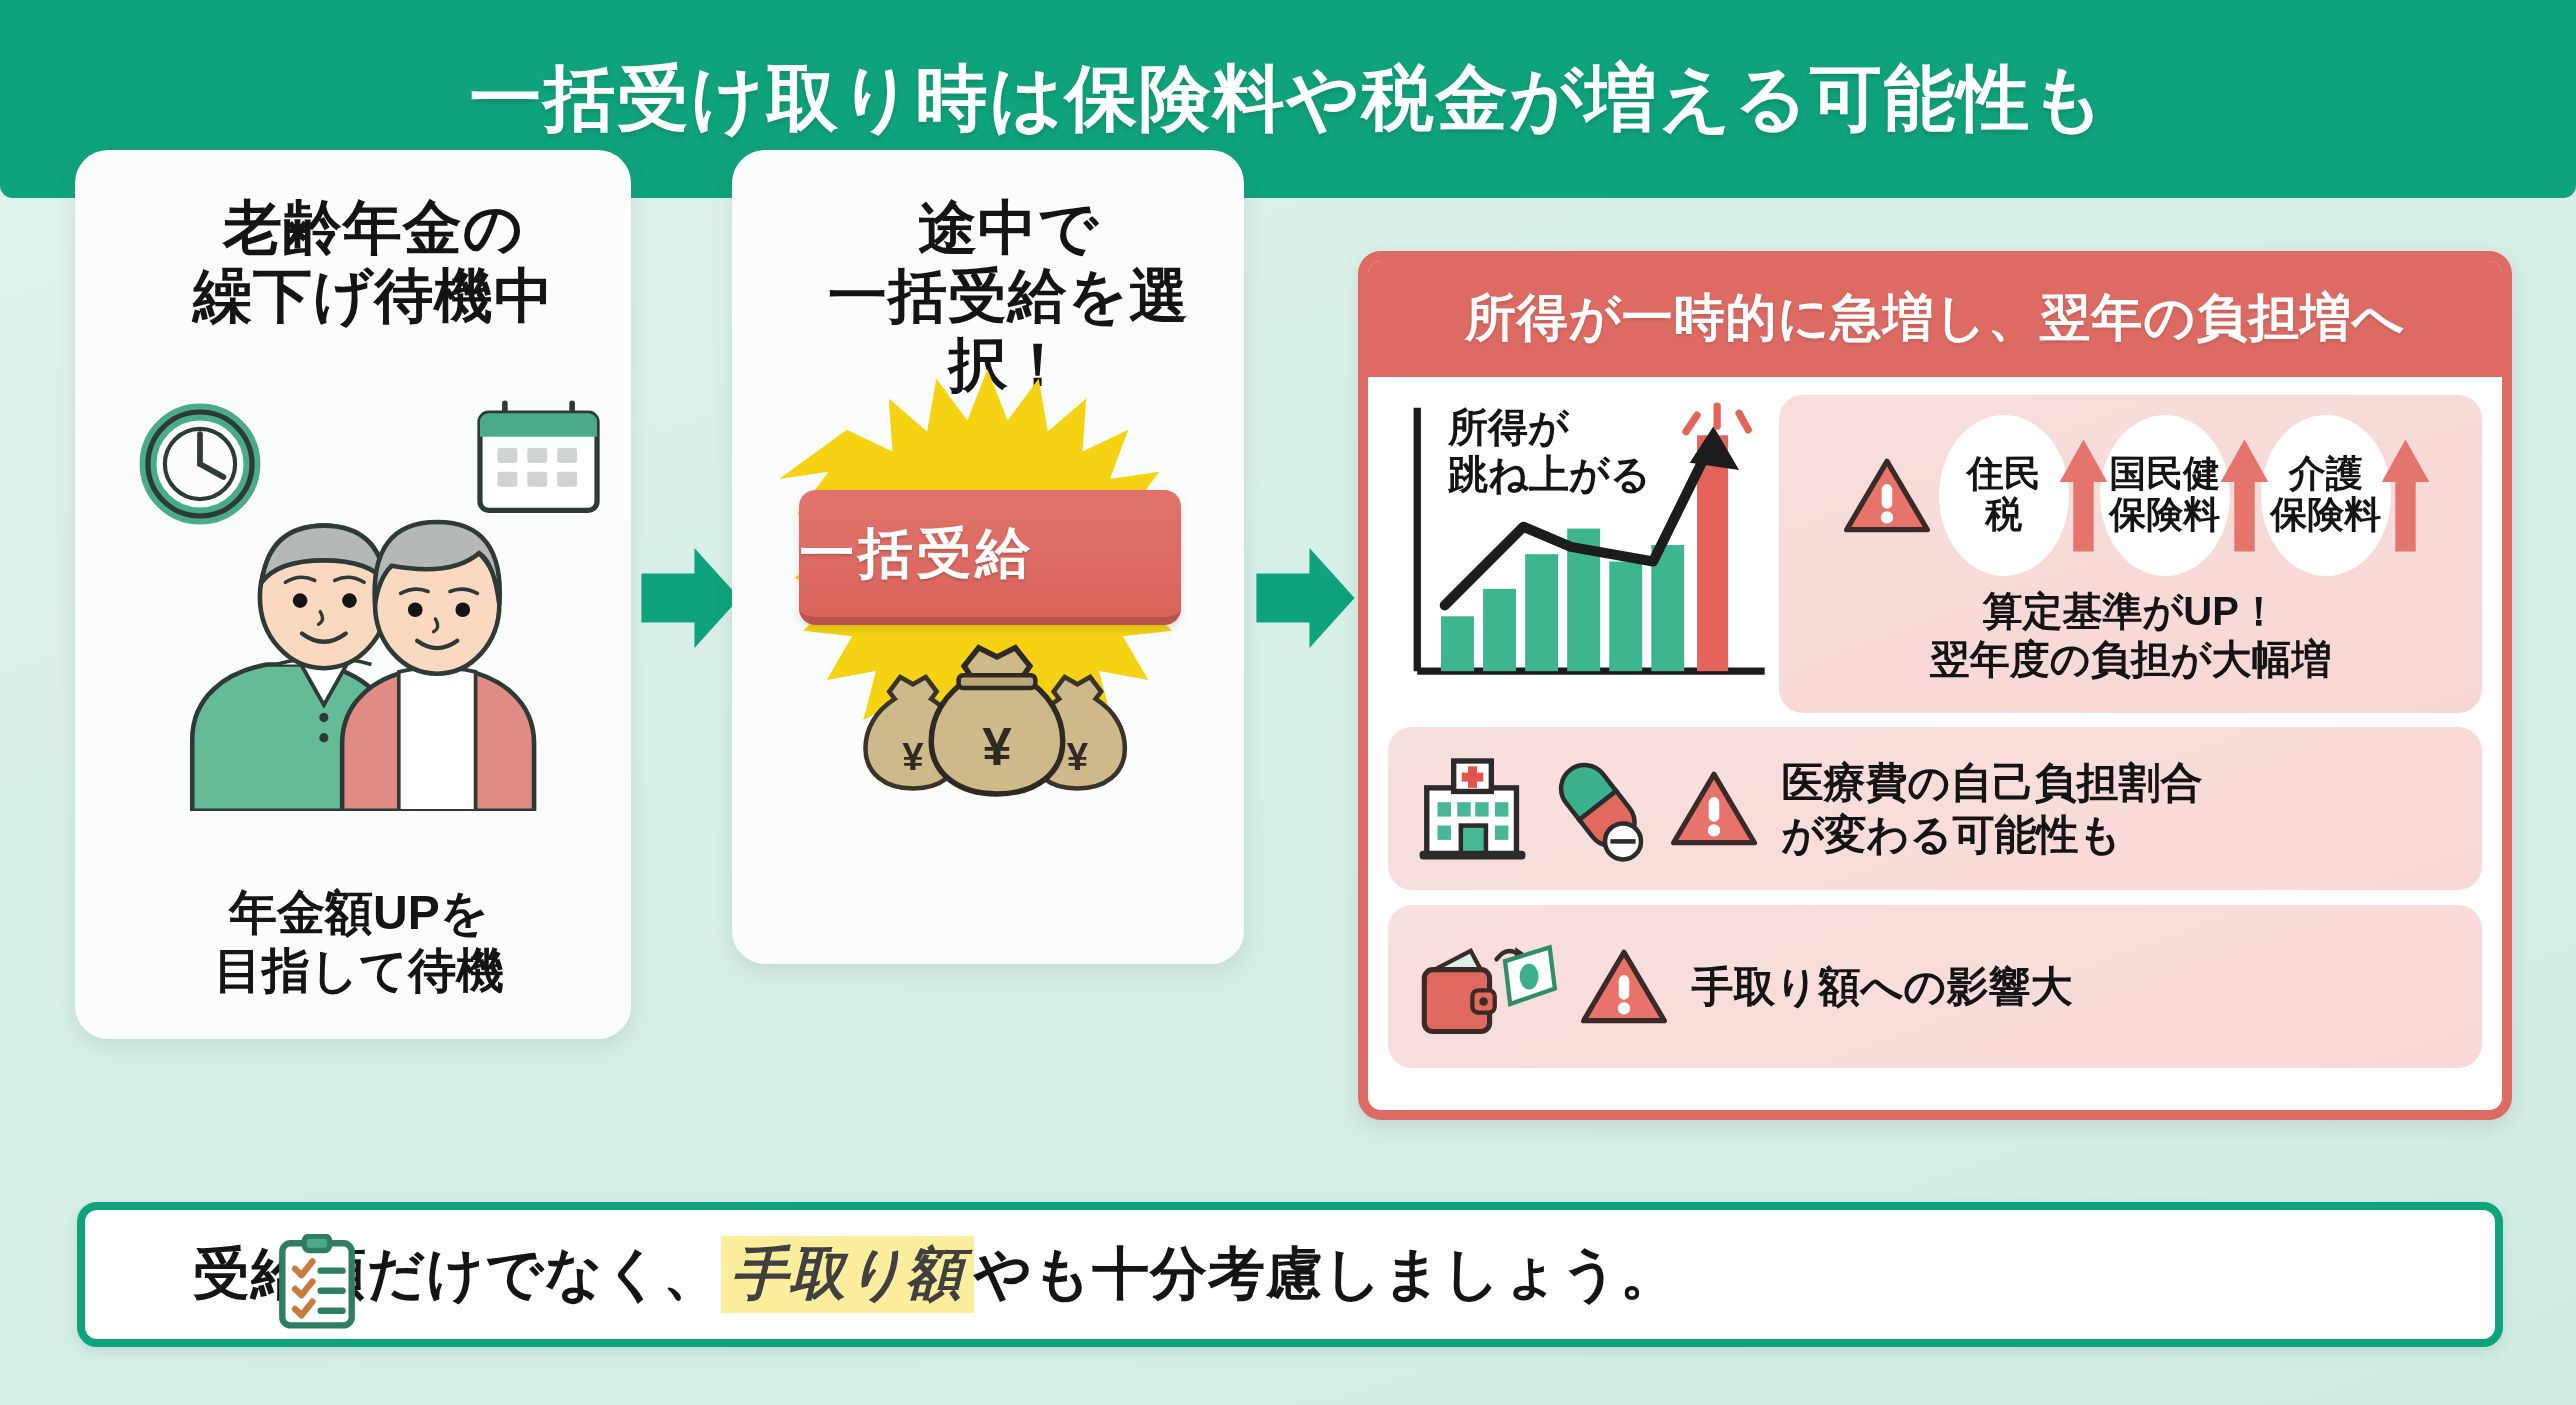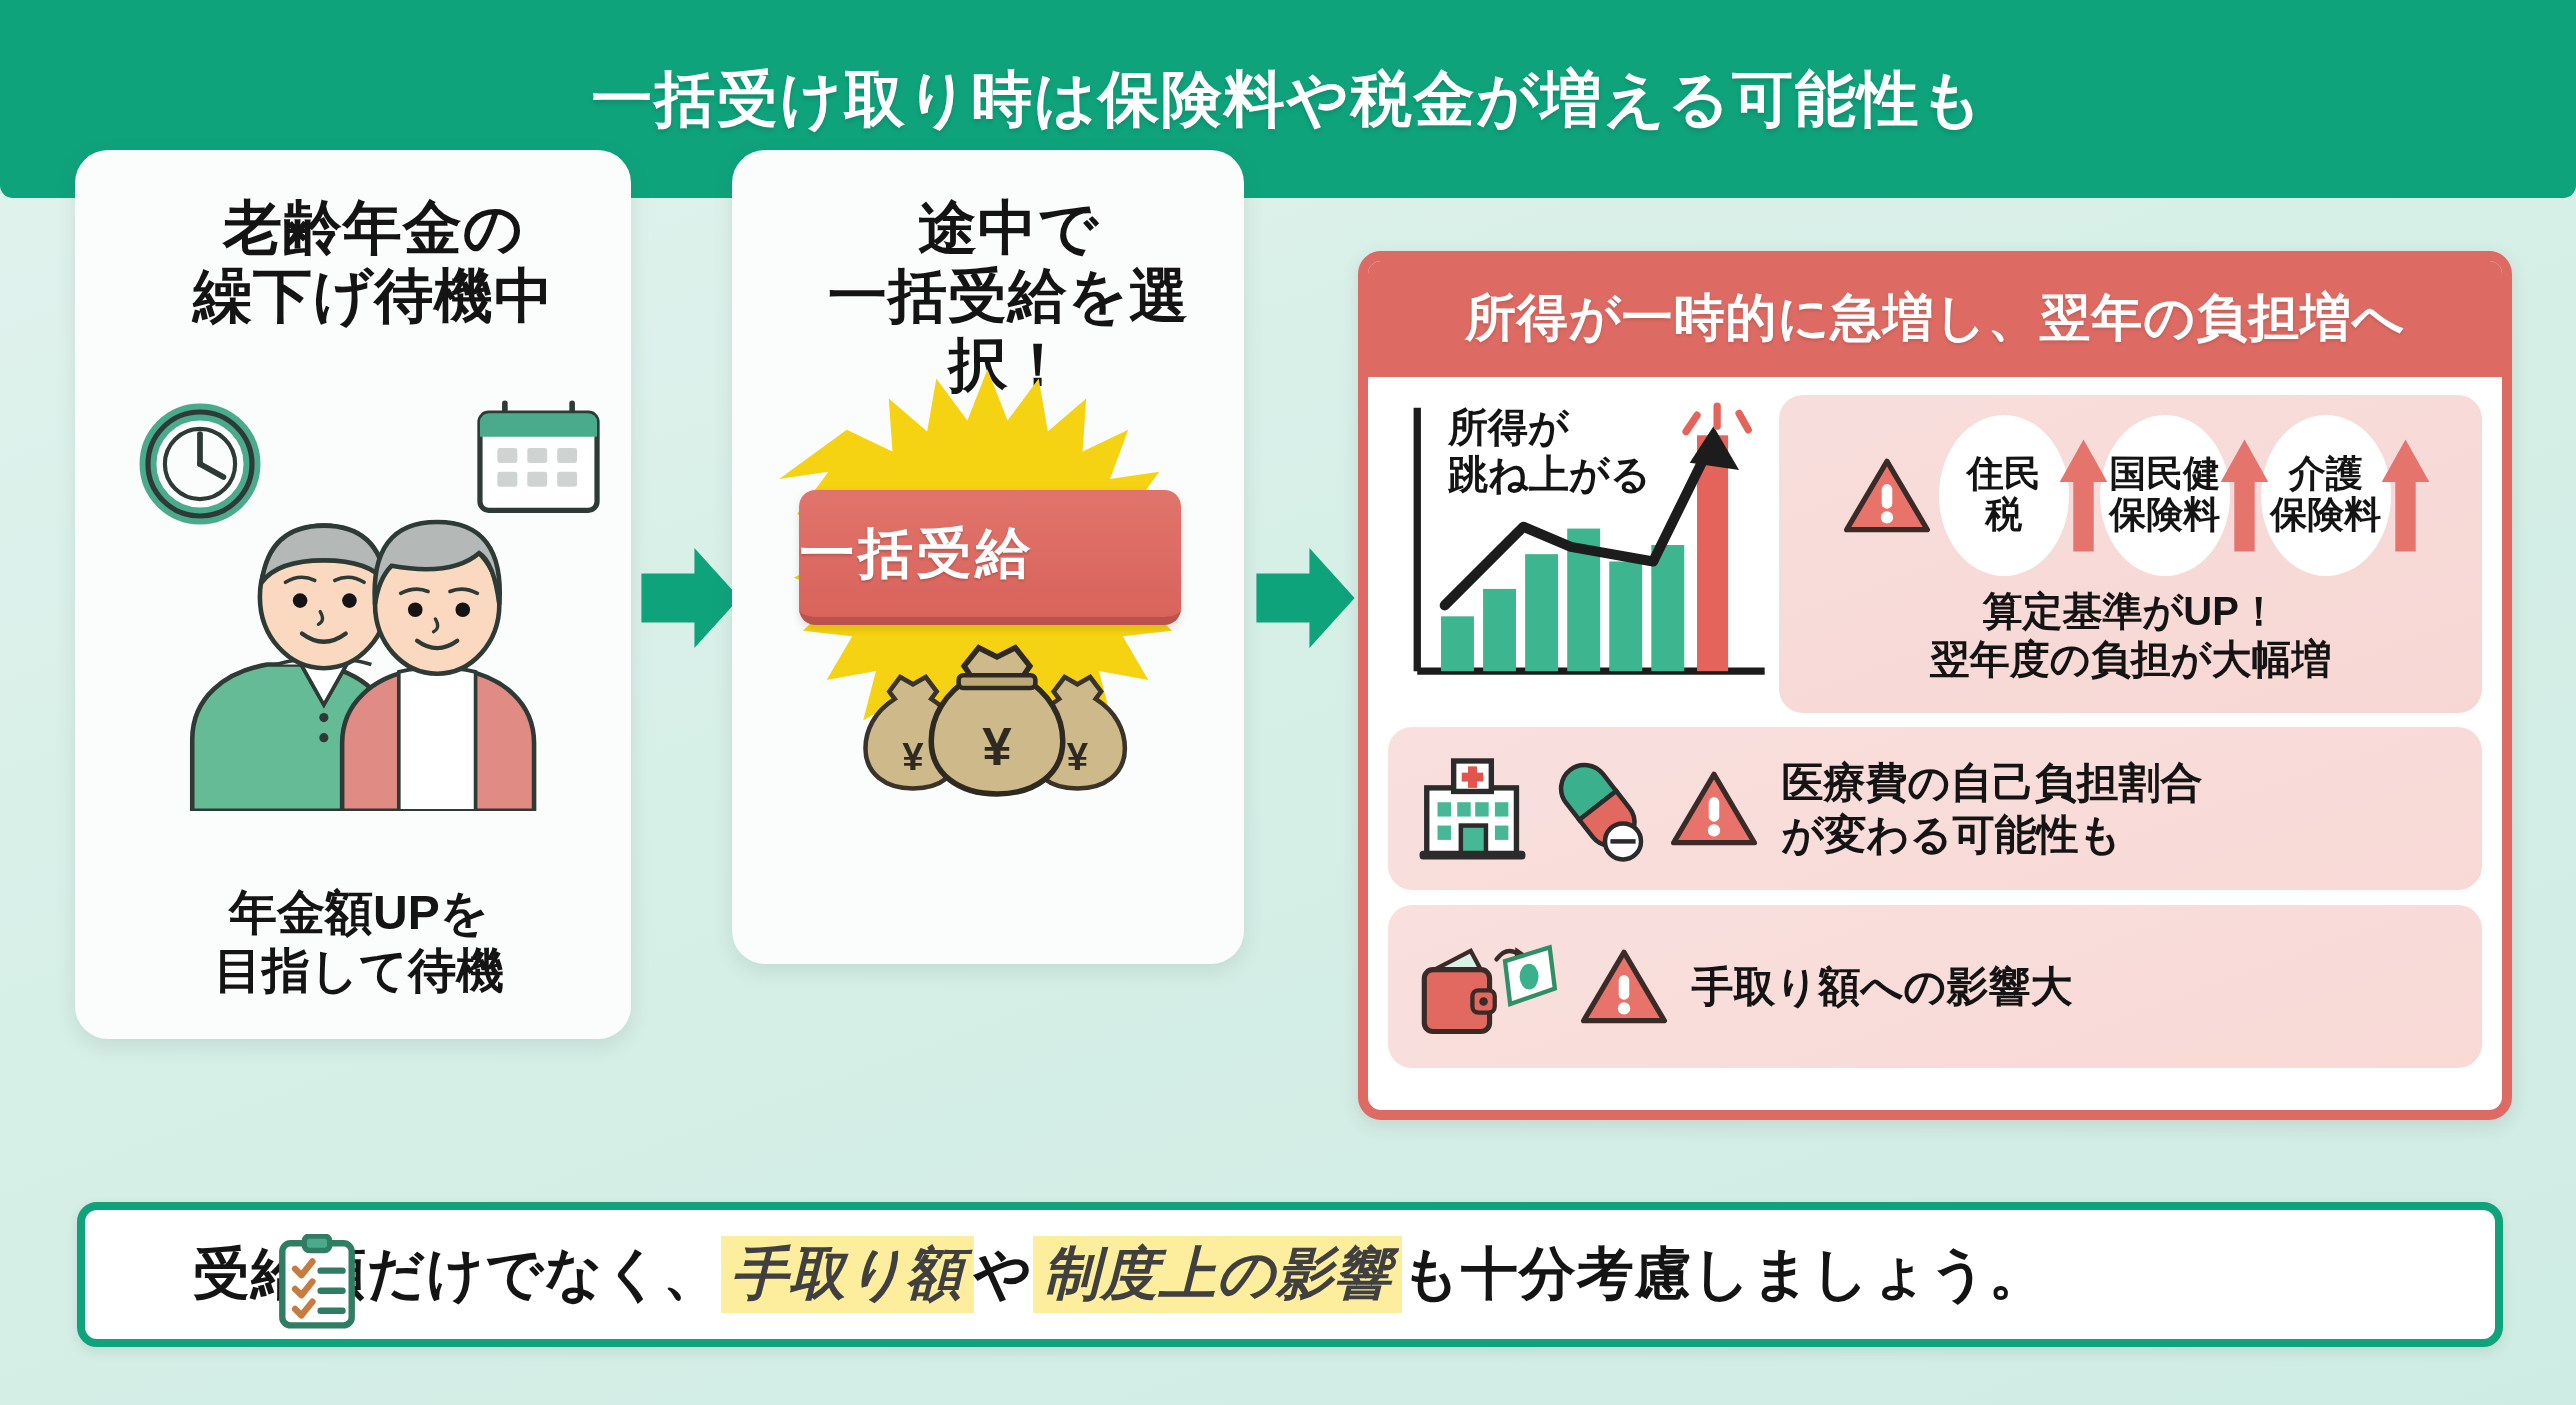--- a/index.html
+++ b/index.html
@@ -15,26 +15,27 @@
 
   
   .header {
     position: absolute; left: 0; top: 0; width: 2576px; height: 198px;
     background: #0fa37c;
     border-radius: 0 0 12.8px 12.8px;
     display: flex; align-items: center; justify-content: center;
   }
   .header-title {
     color: #ffffff;
-    font-size: 61px;
+    font-size: 72px;
     font-weight: 700;
     letter-spacing: 1.8px;
     line-height: 1;
     white-space: nowrap;
     text-shadow: 0 2.7px 5.5px rgba(0,0,0,.14);
+    font-family: Liberation Serif, serif;
   }
 
   
   .stage { position: absolute; left: 0; top: 198px; width: 2576px; height: 988px; }
 
   .card {
     position: absolute;
     background: #fbfdfc;
     border-radius: 33px;
     box-shadow: 0 6.4px 20px rgba(60,90,80,.13);
@@ -431,17 +432,16 @@
       <line x1="50" y1="40" x2="74" y2="40"></line>
       <line x1="50" y1="62" x2="74" y2="62"></line>
       <line x1="50" y1="84" x2="74" y2="84"></line>
     </g>
   </svg>
 
   <div class="footer-text">
     <span>受給額だけでなく、</span>
     <span class="hl">手取り額</span>
     <span>や</span>
-    <span class="hl">制度上の影響</span>
     <span>も十分考慮しましょう。</span>
   </div>
 </div>
 
 
 </body></html>

